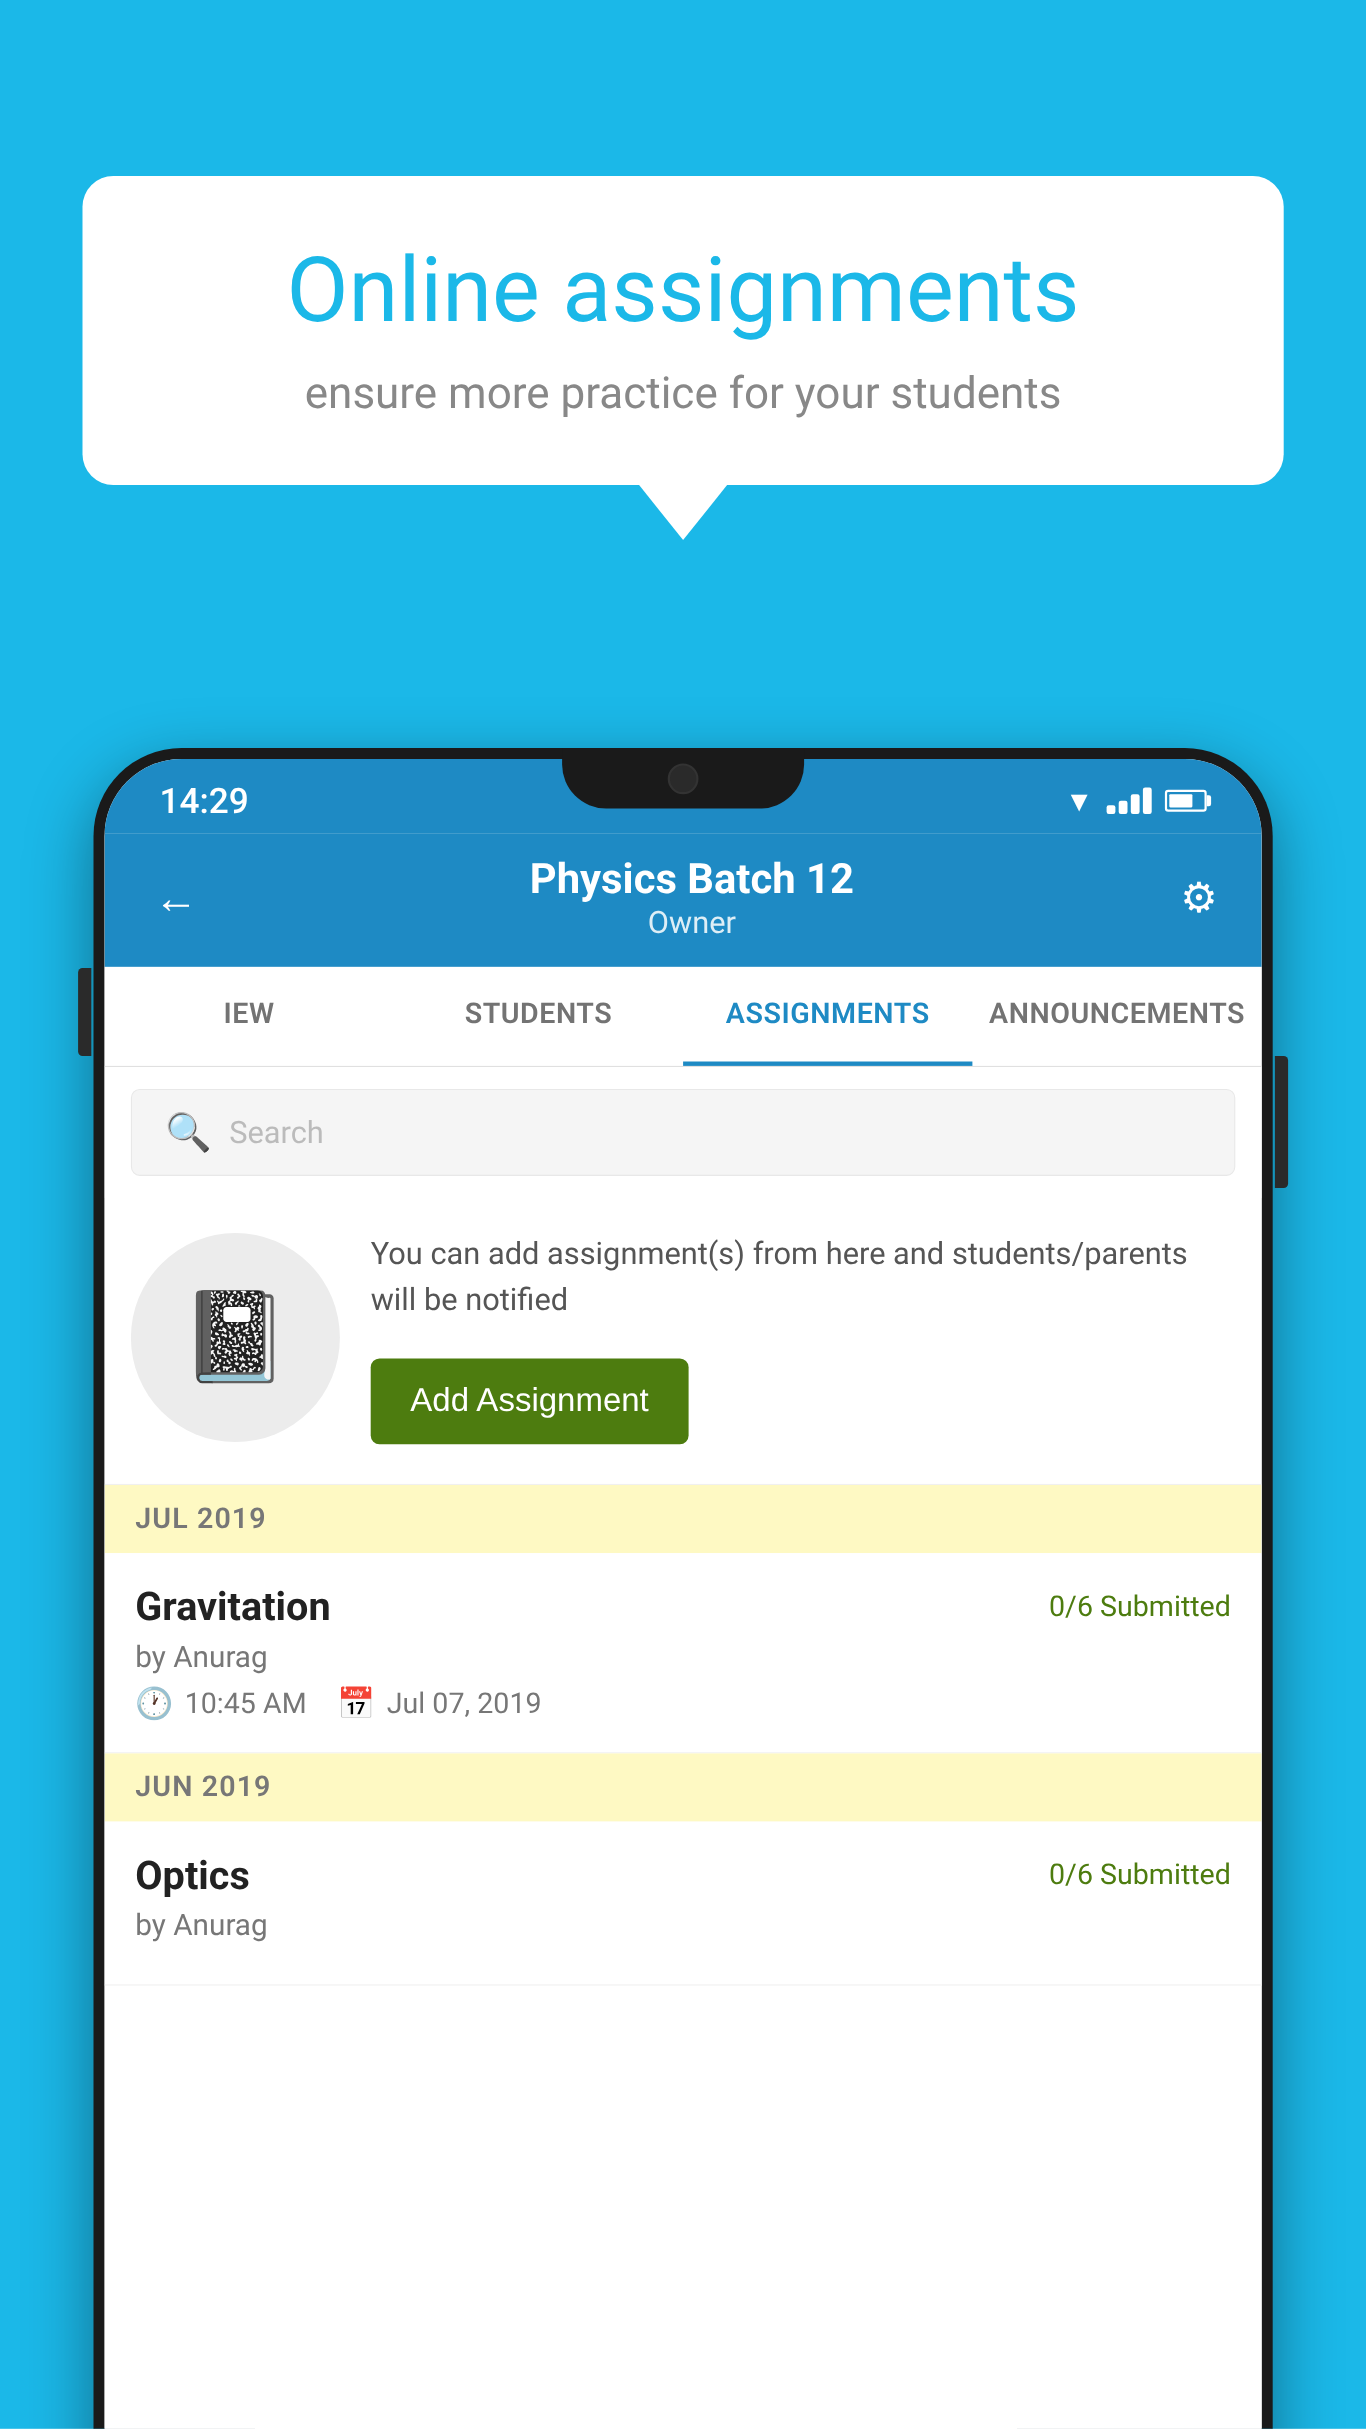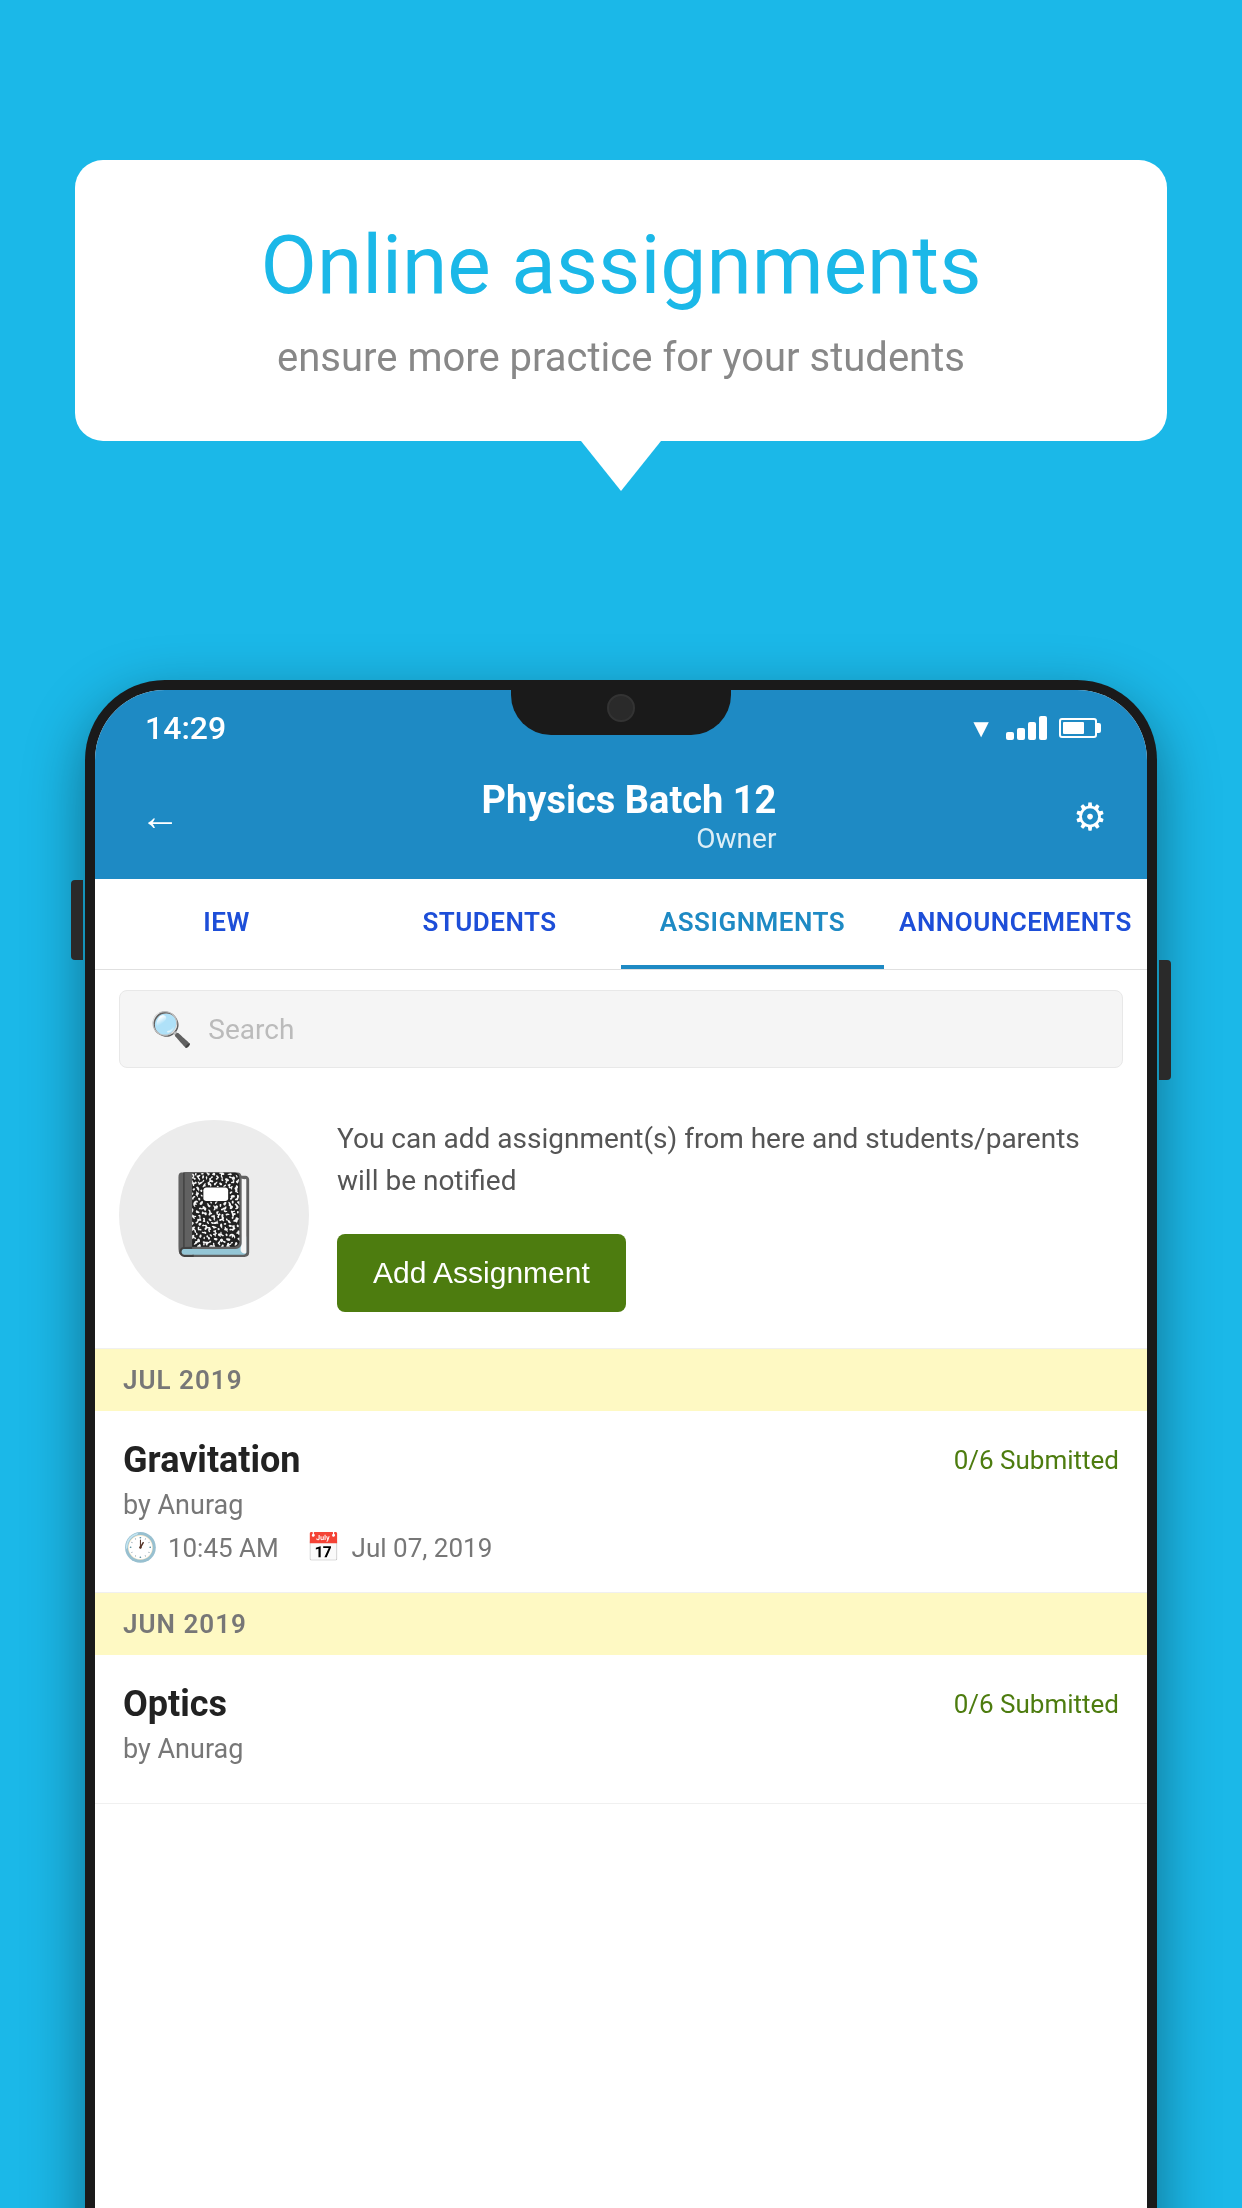--- a/index.html
+++ b/index.html
@@ -198,21 +198,20 @@
     .header-title {
       color: white;
       font-size: 38px;
       font-weight: 700;
     }
 
     .header-subtitle {
       color: rgba(255,255,255,0.85);
       font-size: 28px;
       font-weight: 400;
-      text-align: right;
     }
 
     .settings-button {
       color: white;
       font-size: 38px;
       cursor: pointer;
     }
 
     
     .tabs-bar {
@@ -221,21 +220,21 @@
       border-bottom: 1px solid #e0e0e0;
       flex-shrink: 0;
     }
 
     .tab-item {
       flex: 1;
       text-align: center;
       padding: 28px 10px;
       font-size: 26px;
       font-weight: 600;
-      color: #1d4ed8;
+      color: #737373;
       cursor: pointer;
       letter-spacing: 0.5px;
       white-space: nowrap;
       overflow: hidden;
       text-overflow: ellipsis;
     }
 
     .tab-item.active {
       color: #1e8ac4;
       border-bottom: 4px solid #1e8ac4;

